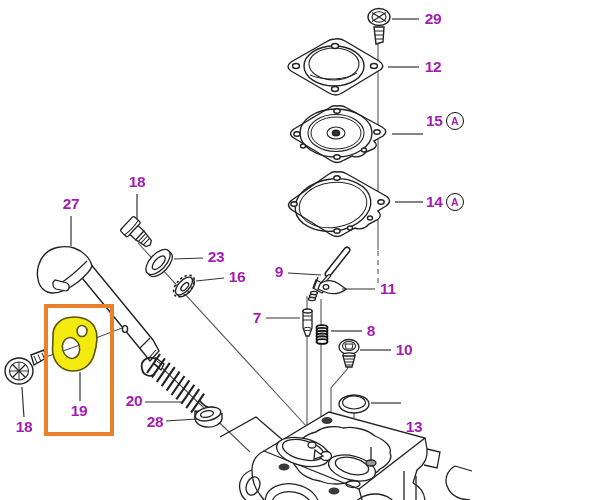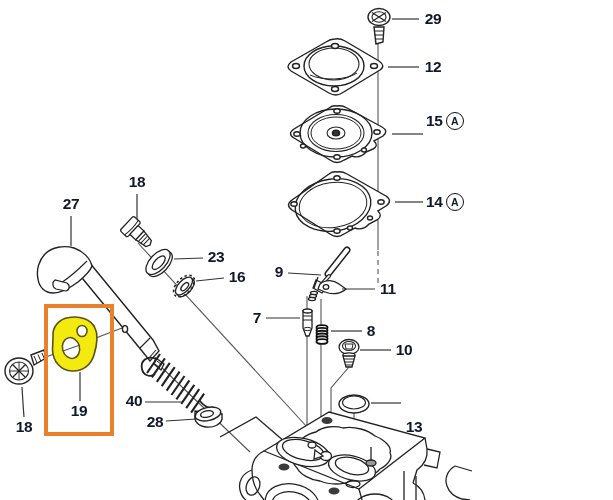--- a/index.html
+++ b/index.html
@@ -1,20 +1,20 @@
 <!DOCTYPE html>
 <html><head>
 <meta charset="utf-8">
 <style>
   html,body{margin:0;padding:0;background:#fff;}
   .canvas{position:relative;width:613px;height:500px;background:#ffffff;overflow:hidden;
           font-family:"Liberation Sans", sans-serif;}
   .canvas svg{position:absolute;left:0;top:0;}
   .part-label{position:absolute;transform:translate(-50%,-50%);font-weight:bold;
-              font-size:15.5px;color:#0f172a;letter-spacing:-0.3px;white-space:nowrap;
+              font-size:15.5px;color:#a21caf;letter-spacing:-0.3px;white-space:nowrap;
               display:flex;align-items:flex-start;gap:3px;cursor:default;}
   .part-label.row{transform:translate(0,-50%);}
   .badge-a{display:inline-flex;align-items:center;justify-content:center;
            width:16px;height:16px;border:1.6px solid #111;border-radius:50%;
            font-size:10.5px;font-weight:bold;line-height:1;}
   .highlight-box{position:absolute;left:44px;top:304px;width:62px;height:124px;
                  border:4px solid #E8802C;z-index:2;}
   .lbl{z-index:3;}
 </style>
 </head>
@@ -290,21 +290,21 @@
 <div class="part-label lbl" style="left:371px;top:331px">
       <span>8</span>
     </div>
 <div class="part-label lbl" style="left:404px;top:350px">
       <span>10</span>
     </div>
 <div class="part-label lbl" style="left:414px;top:427px">
       <span>13</span>
     </div>
 <div class="part-label lbl" style="left:134px;top:401px">
-      <span>40</span>
+      <span>20</span>
     </div>
 <div class="part-label lbl" style="left:155px;top:422px">
       <span>28</span>
     </div>
 <div class="part-label lbl" style="left:79px;top:411px">
       <span>19</span>
     </div>
 <div class="part-label lbl" style="left:24px;top:427px">
       <span>18</span>
     </div>

